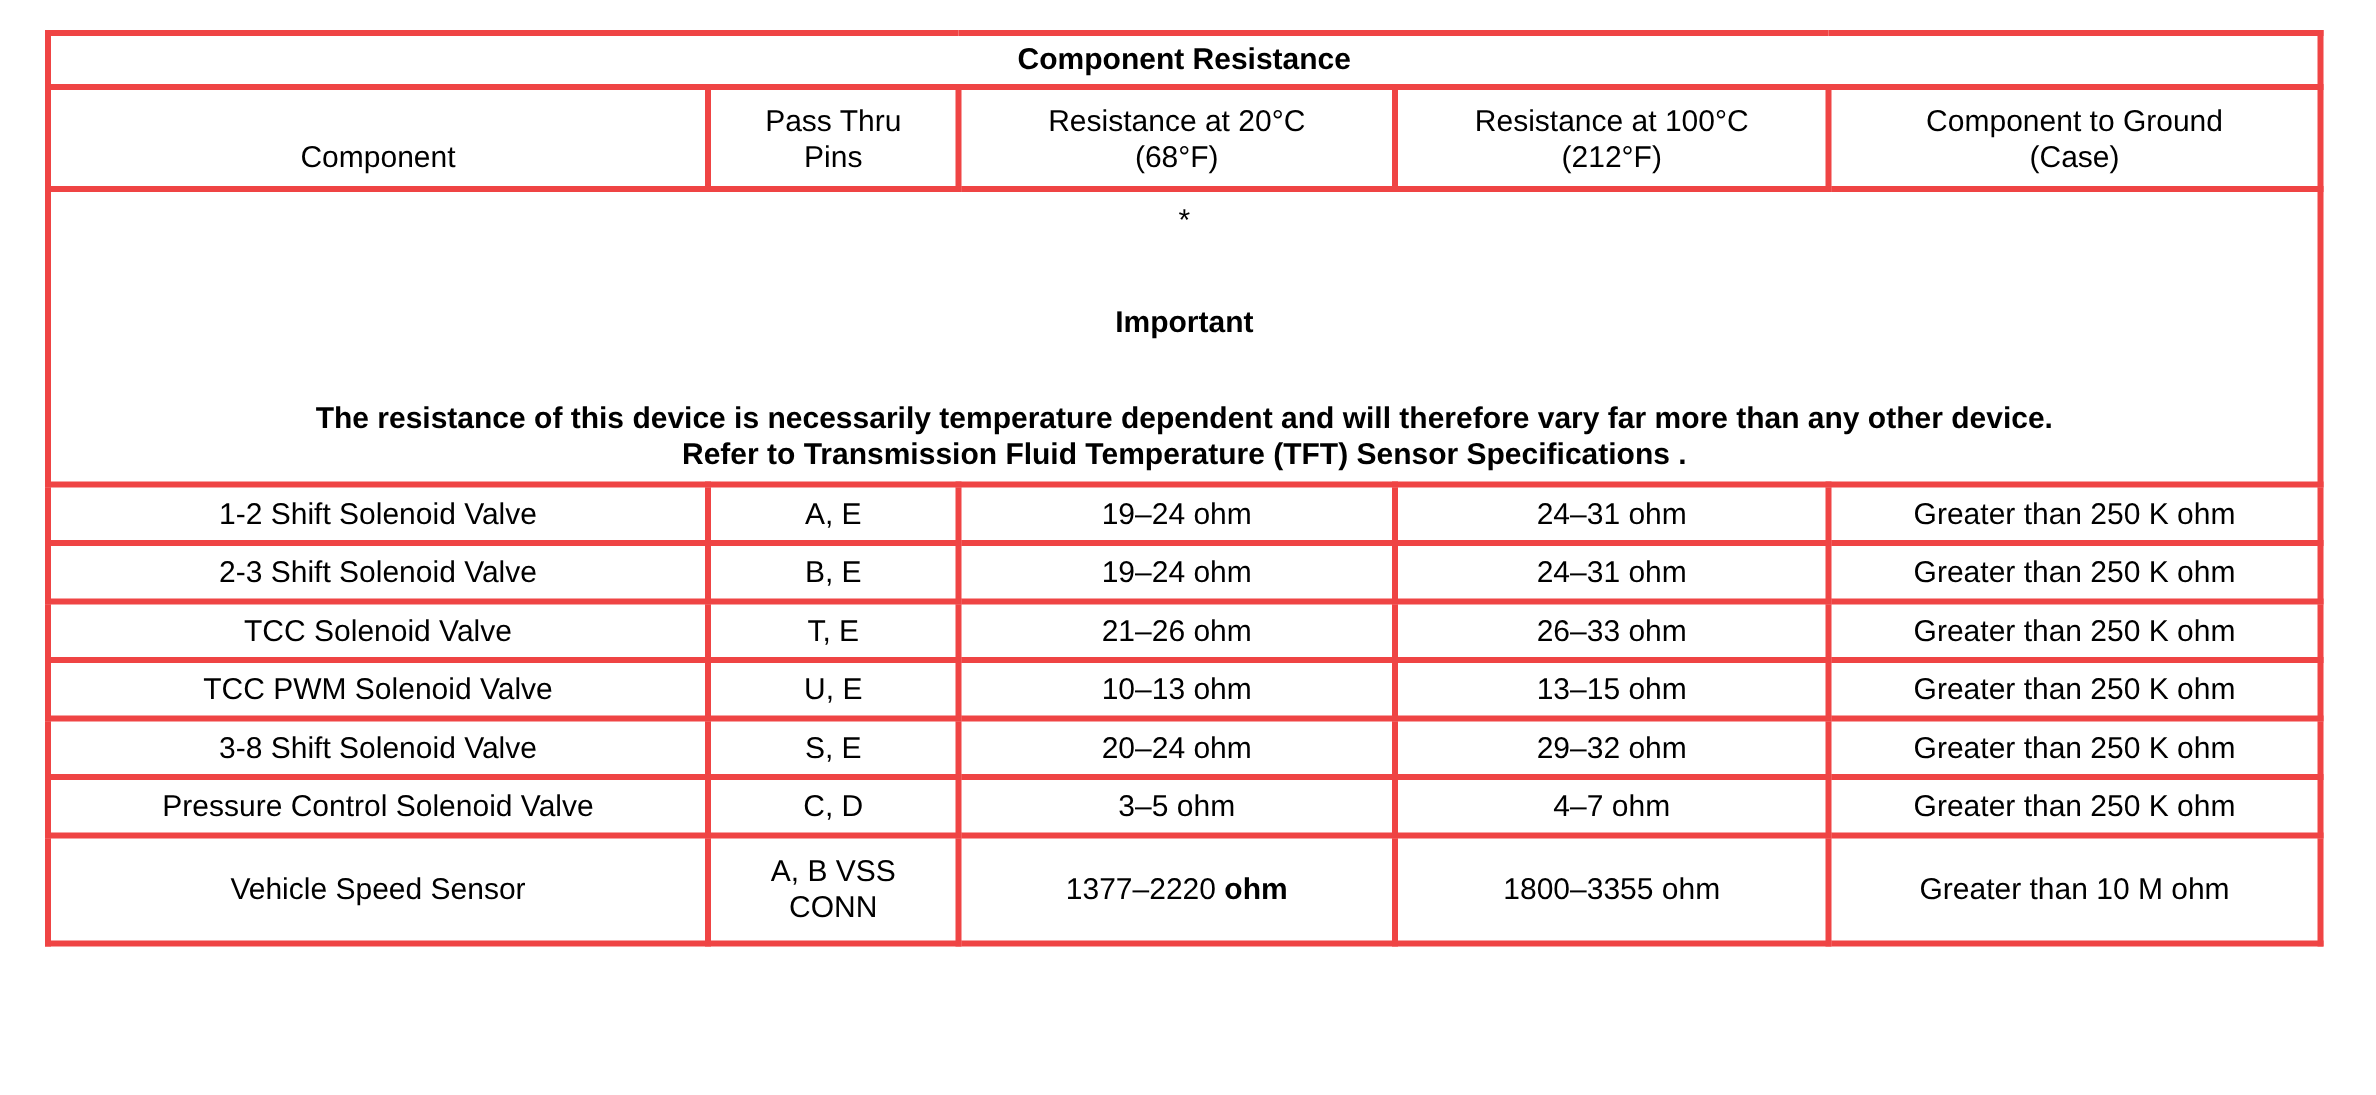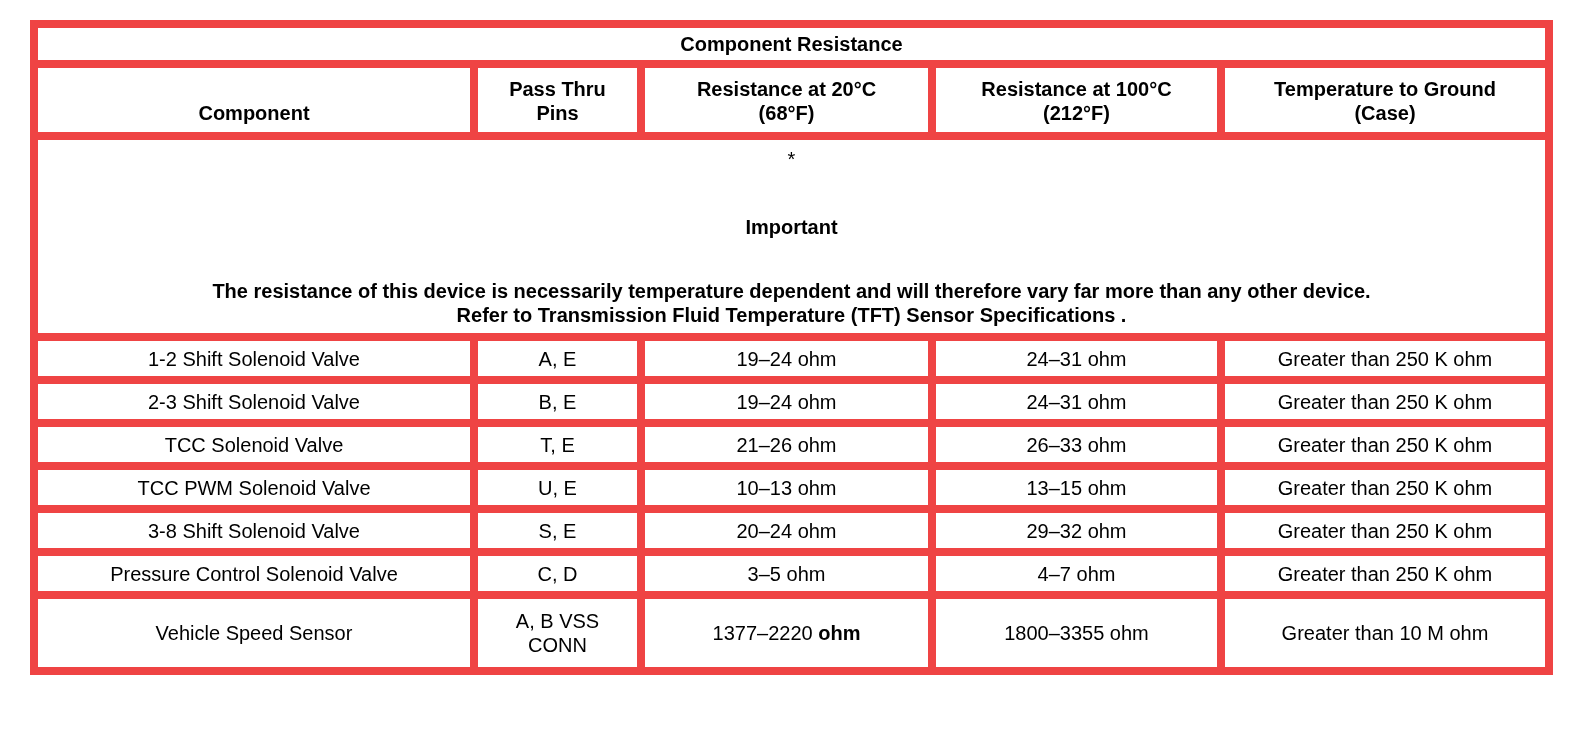--- a/index.html
+++ b/index.html
@@ -16,36 +16,36 @@
     box-sizing: border-box;
     padding: 20px 0 0 30px;
   }
   table.res-table {
     border-collapse: collapse;
     table-layout: fixed;
     width: 1515px;
     background: #ffffff;
   }
   table.res-table td {
-    border: 8px solid #ef4444;
+    border: 4px solid #ef4444;
     text-align: center;
     vertical-align: middle;
     font-size: 20px;
     line-height: 1.2;
     padding: 2px 6px;
     overflow: hidden;
   }
   td.title-cell {
     font-weight: bold;
     font-size: 21px;
     height: 28px;
     padding: 3px 6px;
   }
   tr.head-row td {
-    font-weight: bold;
+    font-weight: normal;
     vertical-align: bottom;
     height: 55px;
     padding-bottom: 7px;
     white-space: pre-line;
   }
   td.note-cell {
     text-align: left;
     vertical-align: top;
     height: 189px;
     padding: 6px 8px;
@@ -83,21 +83,21 @@
     </tr>
 
     <tr class="head-row">
       <td>Component</td>
       <td>Pass Thru
 Pins</td>
       <td>Resistance at 20°C
 (68°F)</td>
       <td>Resistance at 100°C
 (212°F)</td>
-      <td>Temperature to Ground
+      <td>Component to Ground
 (Case)</td>
     </tr>
 
     <tr>
       <td class="note-cell" colspan="5">
         <div class="note-star">*</div>
         <div class="note-important">Important</div>
         <div class="note-text">The resistance of this device is necessarily temperature dependent and will therefore vary far more than any other device.
 Refer to Transmission Fluid Temperature (TFT) Sensor Specifications .</div>
       </td>

